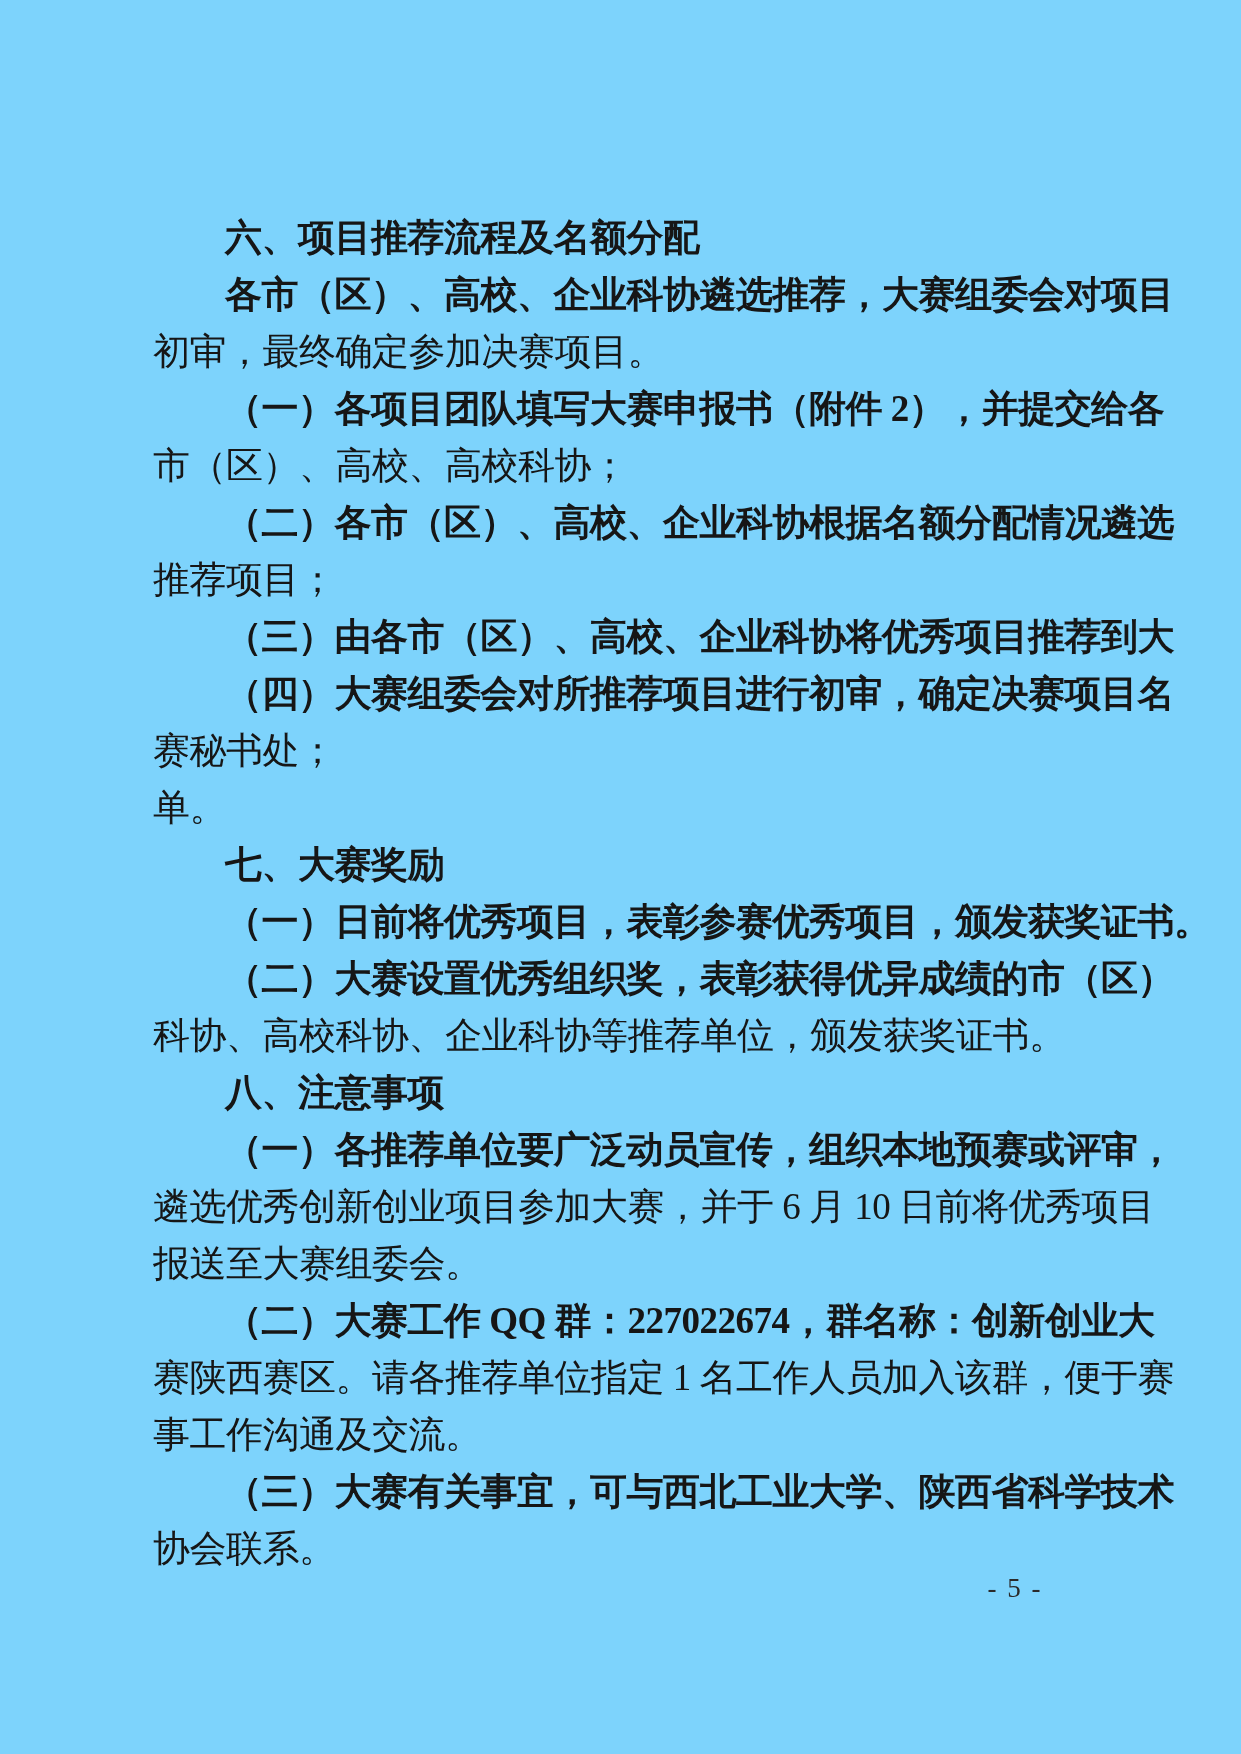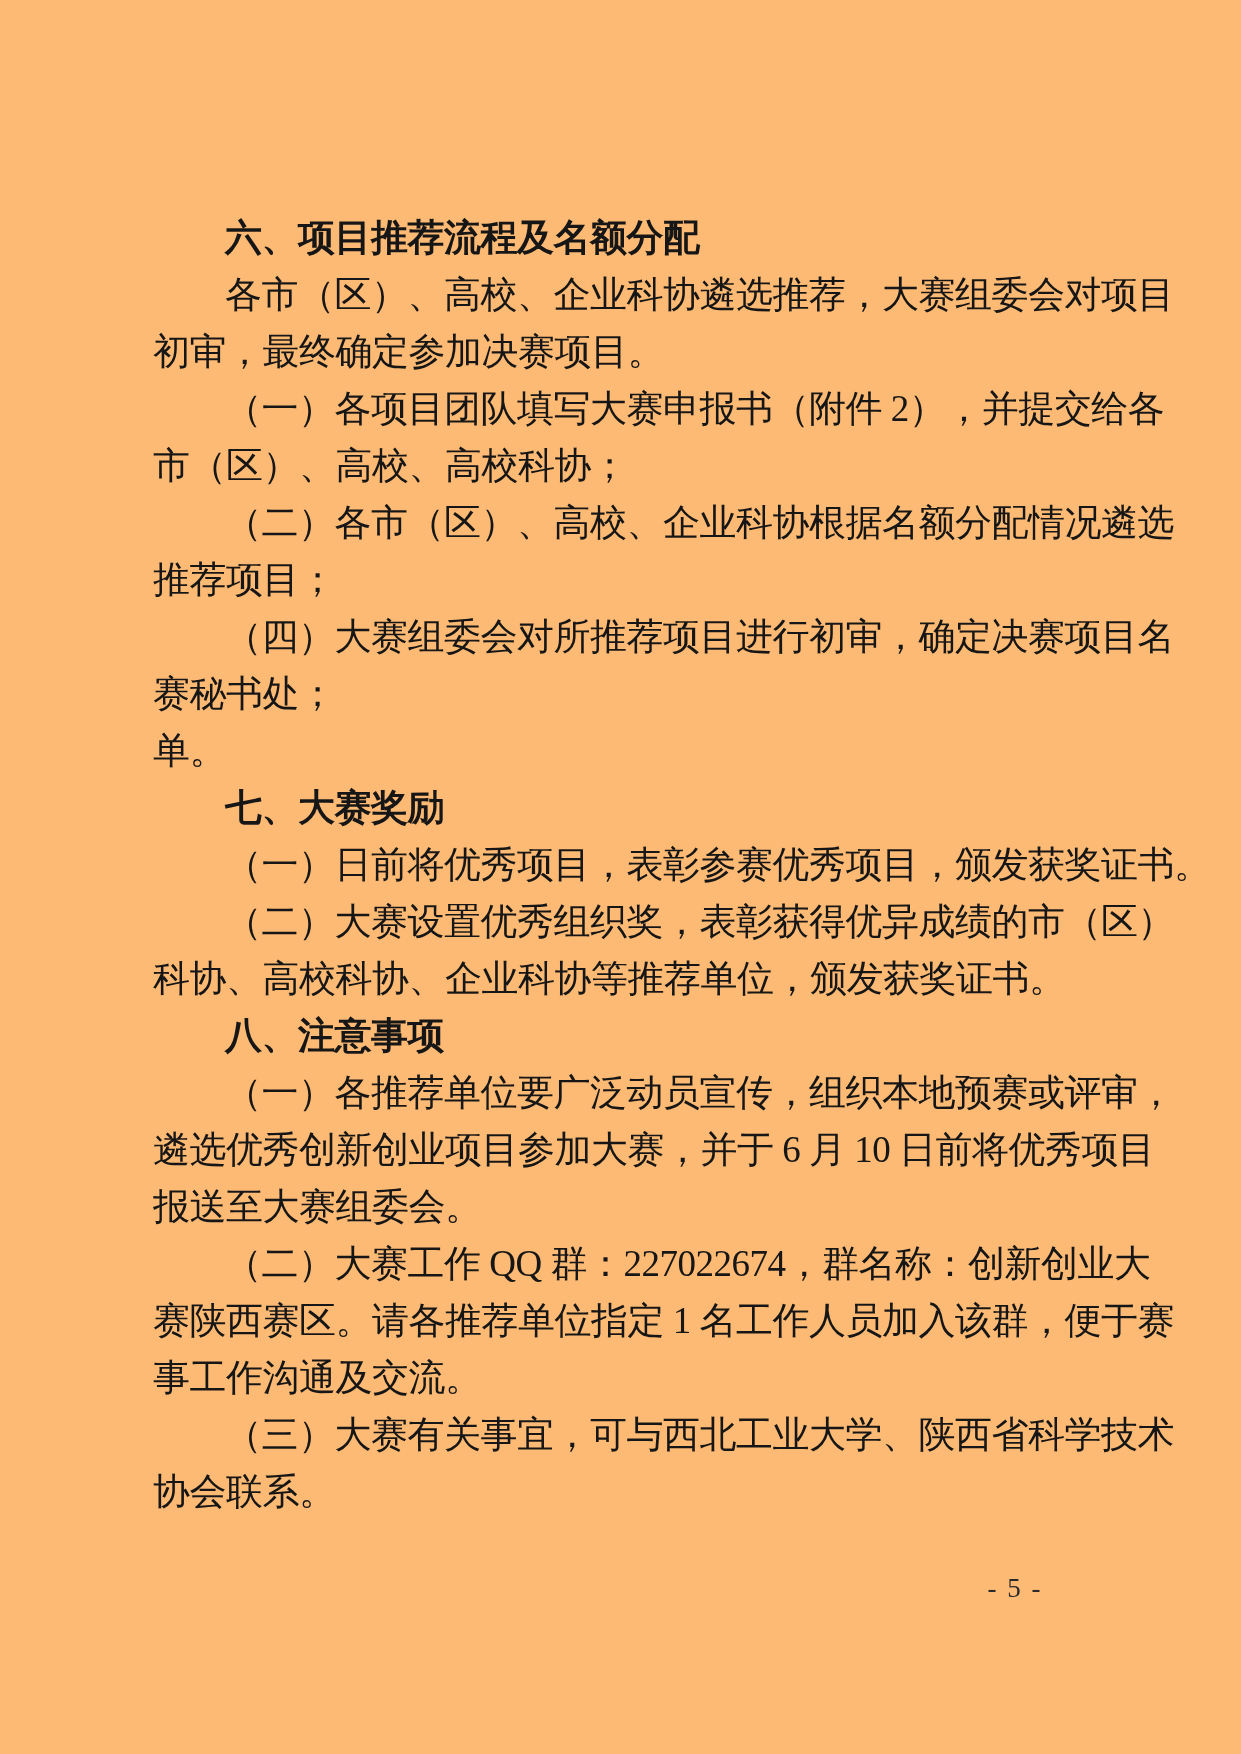--- a/index.html
+++ b/index.html
@@ -5,41 +5,42 @@
   html, body {
     margin: 0;
     padding: 0;
     background: #e8e8e8;
   }
   .page {
     position: relative;
     width: 1241px;
     height: 1754px;
     margin: 0 auto;
-    background: #fdba74;
+    background: #7dd3fc;
     overflow: hidden;
     font-family: "Liberation Serif", serif;
     color: #161616;
   }
   .content {
     position: absolute;
     left: 153px;
     top: 209px;
     width: 952px;
   }
   .line {
     font-size: 37px;
     line-height: 57px;
     height: 57px;
     white-space: nowrap;
     letter-spacing: -0.5px;
     font-weight: 400;
   }
   .indent {
     text-indent: 72px;
+    font-weight: bold;
   }
   .heading {
     font-weight: 700;
     font-family: "Liberation Sans", sans-serif;
   }
   .page-footer {
     position: absolute;
     left: 955px;
     top: 1572px;
     width: 120px;
@@ -55,20 +56,21 @@
 
 <div class="page">
   <div class="content">
     <div class="line indent heading">六、项目推荐流程及名额分配</div>
     <div class="line indent">各市（区）、高校、企业科协遴选推荐，大赛组委会对项目</div>
     <div class="line">初审，最终确定参加决赛项目。</div>
     <div class="line indent">（一）各项目团队填写大赛申报书（附件 2），并提交给各</div>
     <div class="line">市（区）、高校、高校科协；</div>
     <div class="line indent">（二）各市（区）、高校、企业科协根据名额分配情况遴选</div>
     <div class="line">推荐项目；</div>
+    <div class="line indent">（三）由各市（区）、高校、企业科协将优秀项目推荐到大</div>
     <div class="line indent">（四）大赛组委会对所推荐项目进行初审，确定决赛项目名</div>
     <div class="line">赛秘书处；</div>
     <div class="line">单。</div>
     <div class="line indent heading">七、大赛奖励</div>
     <div class="line indent">（一）日前将优秀项目，表彰参赛优秀项目，颁发获奖证书。</div>
     <div class="line indent">（二）大赛设置优秀组织奖，表彰获得优异成绩的市（区）</div>
     <div class="line">科协、高校科协、企业科协等推荐单位，颁发获奖证书。</div>
     <div class="line indent heading">八、注意事项</div>
     <div class="line indent">（一）各推荐单位要广泛动员宣传，组织本地预赛或评审，</div>
     <div class="line">遴选优秀创新创业项目参加大赛，并于 6 月 10 日前将优秀项目</div>

